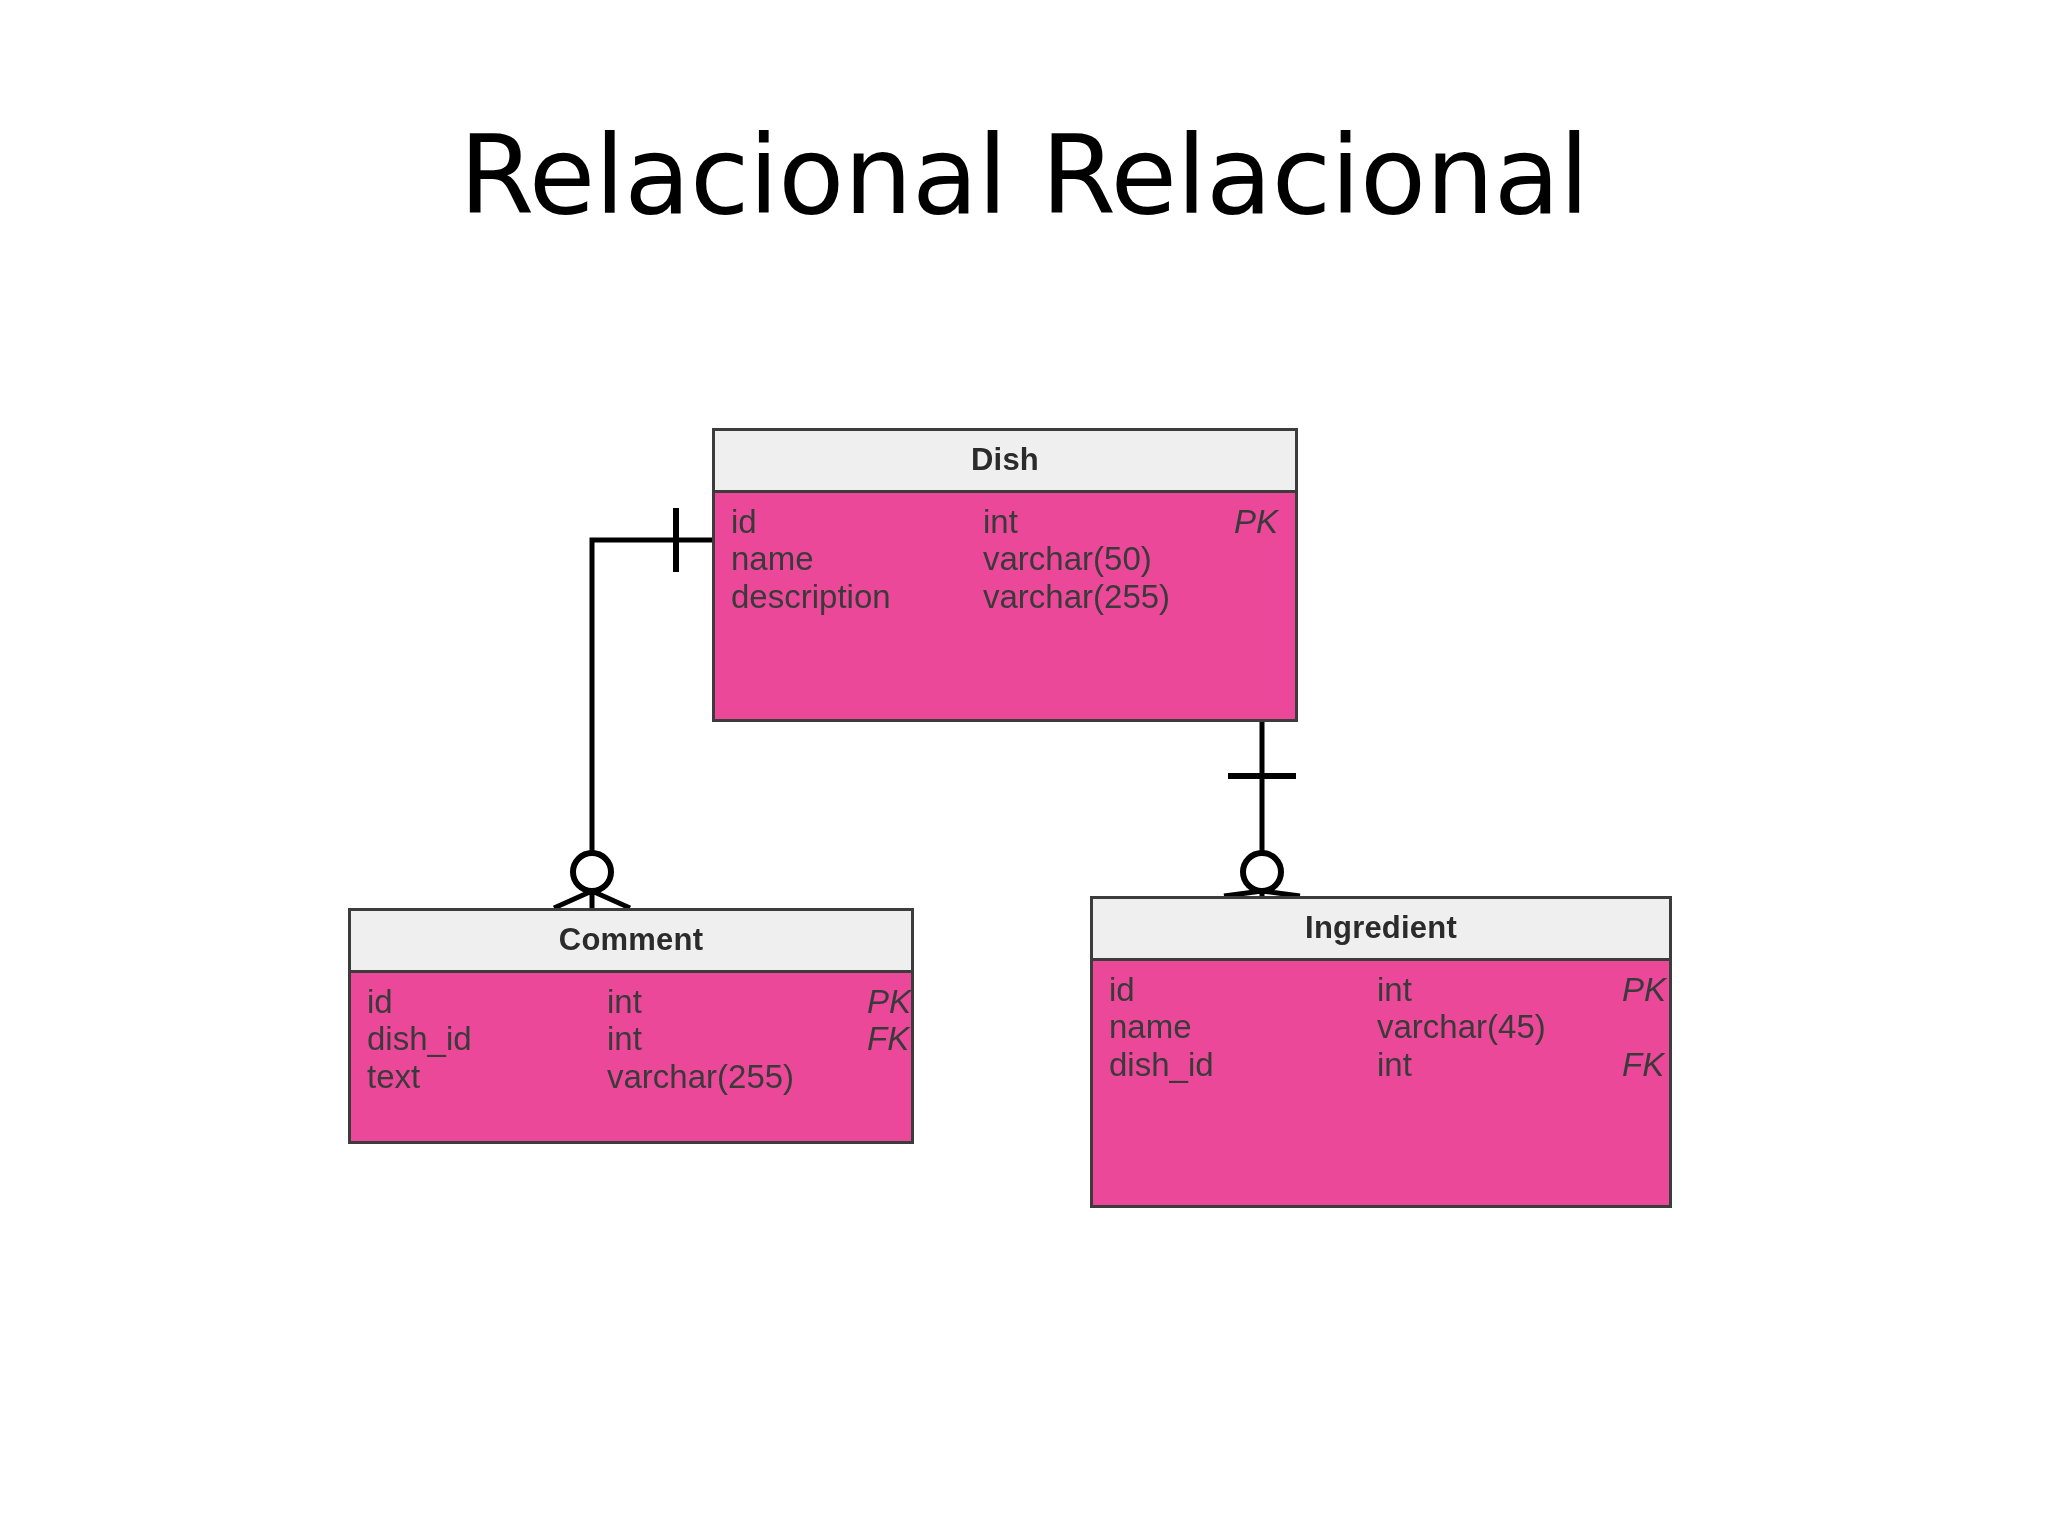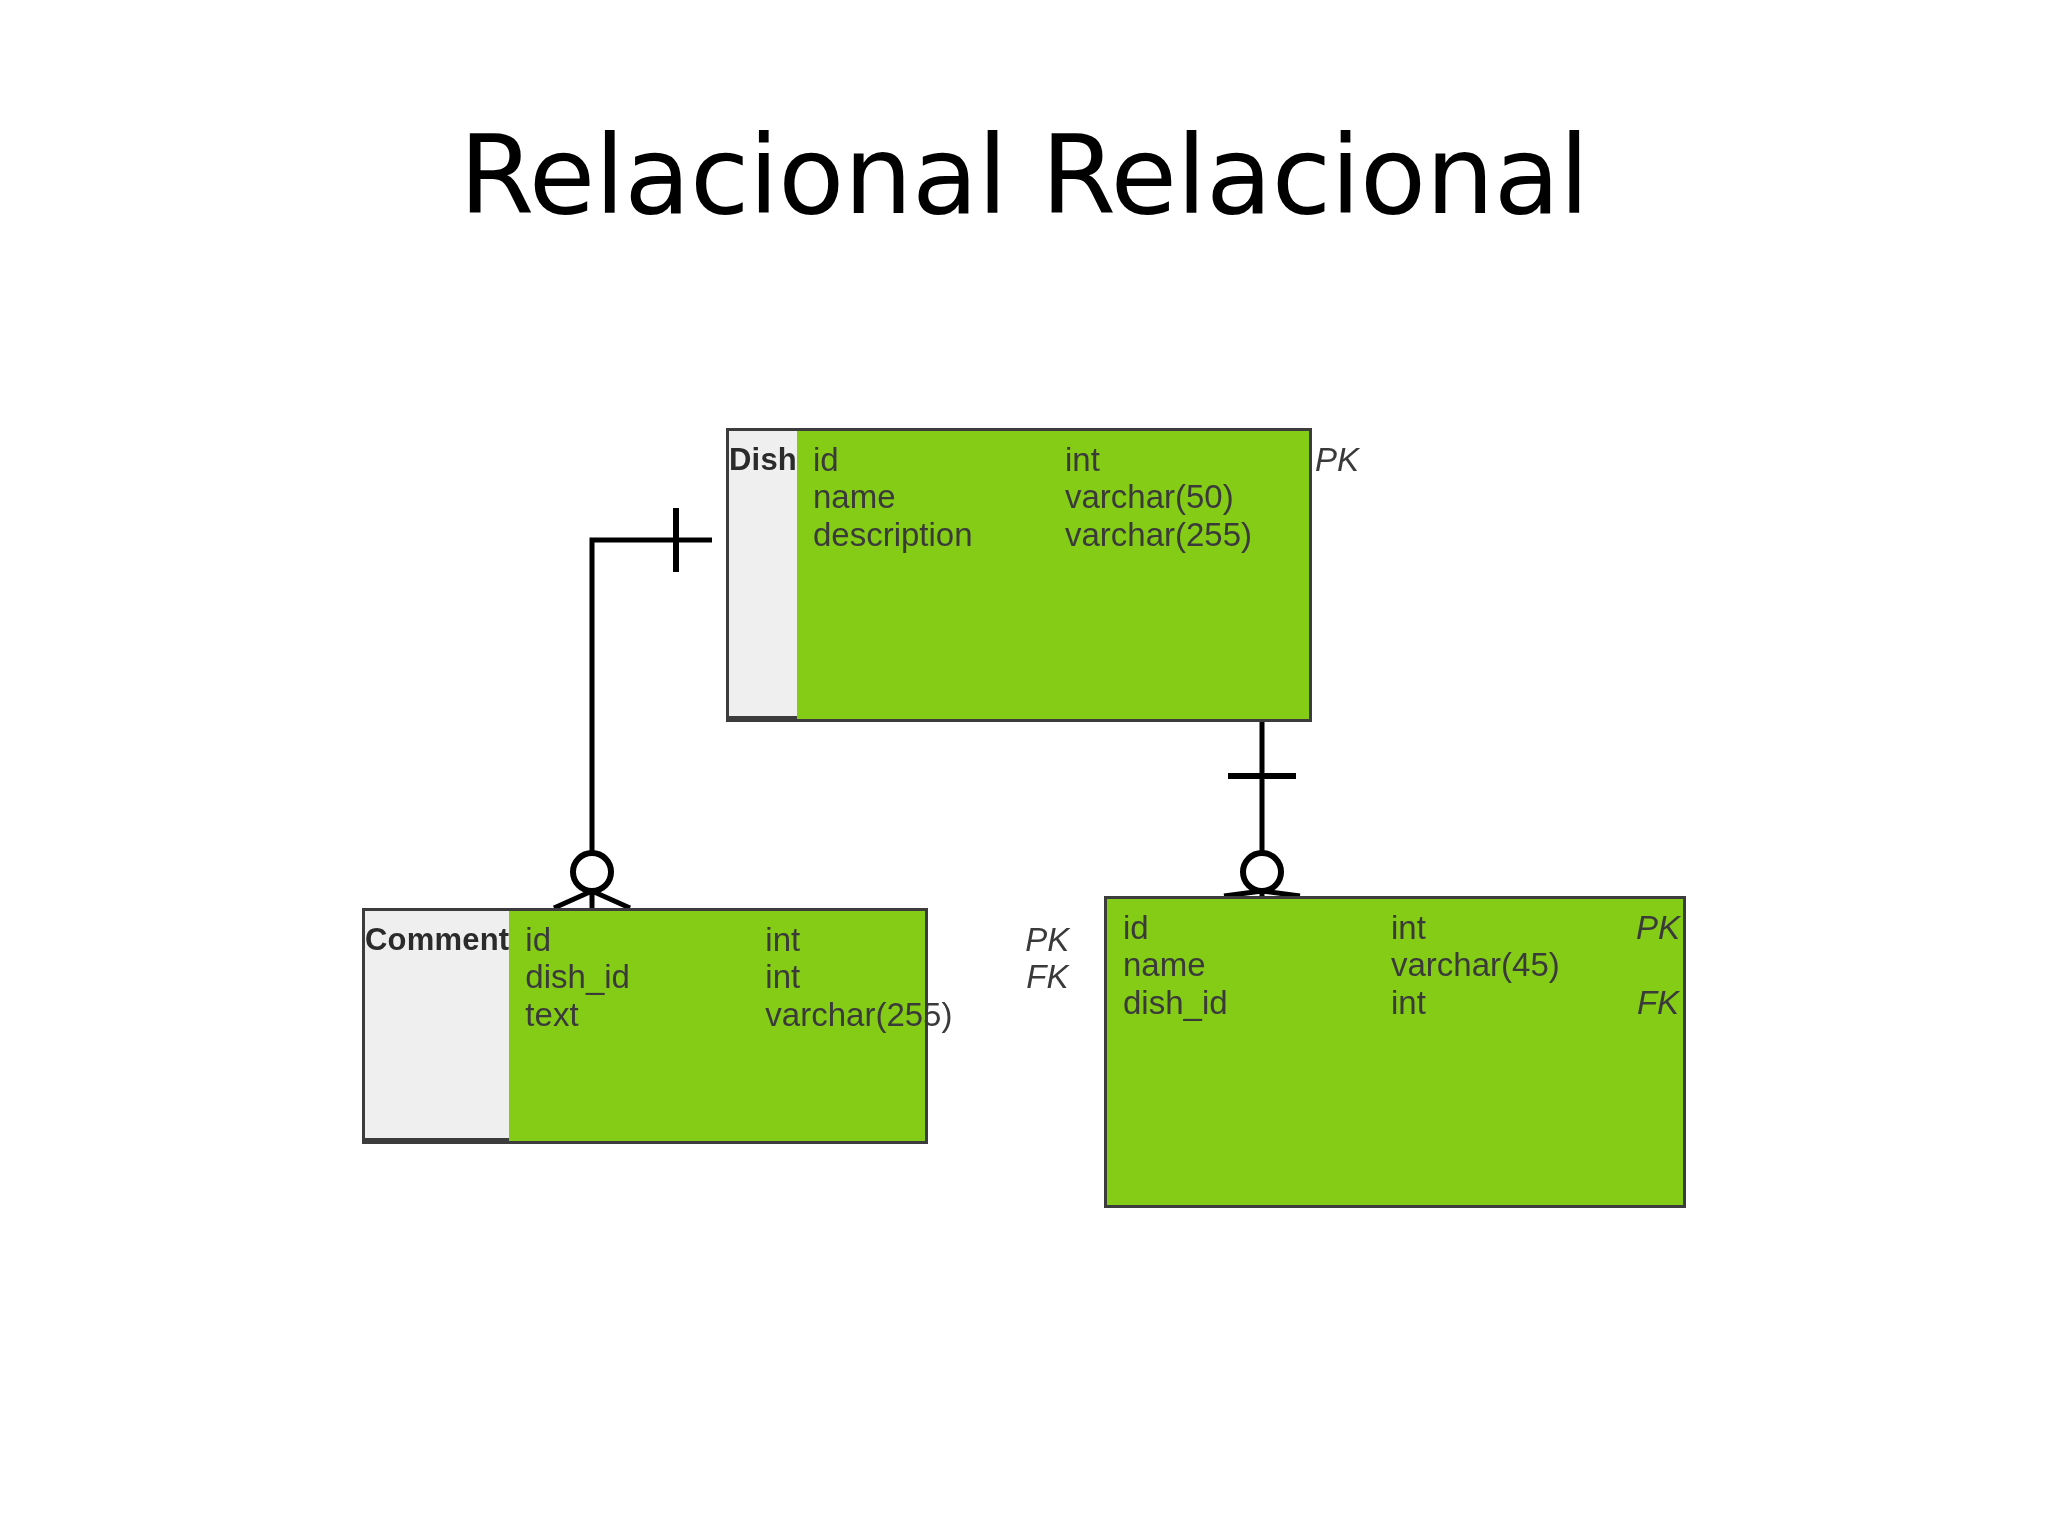--- a/index.html
+++ b/index.html
@@ -47,25 +47,24 @@
     top: 0;
     width: 2048px;
     height: 1536px;
     pointer-events: none;
   }
 
   
   .entity {
     position: absolute;
     box-sizing: border-box;
-    background: #84cc16;
+    background: #ec4899;
     border: 3px solid #3c3c3c;
     display: flex;
-    flex-direction: row;
-    margin-left: 14px;
+    flex-direction: column;
   }
   .entity-header {
     box-sizing: border-box;
     background: #efefef;
     border-bottom: 3px solid #3c3c3c;
     text-align: center;
     font-size: 31px;
     font-weight: bold;
     color: #2b2b2b;
     padding: 11px 0 12px 0;
@@ -189,20 +188,21 @@
       <div class="attr-row">
         <span class="attr-name">text</span>
         <span class="attr-type">varchar(255)</span>
         <span class="attr-key"></span>
       </div>
 
     </div>
   </div>
 
   <div class="entity" id="entity-ingredient">
+    <div class="entity-header">Ingredient</div>
     <div class="entity-body">
 
       <div class="attr-row">
         <span class="attr-name">id</span>
         <span class="attr-type">int</span>
         <span class="attr-key">PK</span>
       </div>
 
       <div class="attr-row">
         <span class="attr-name">name</span>

